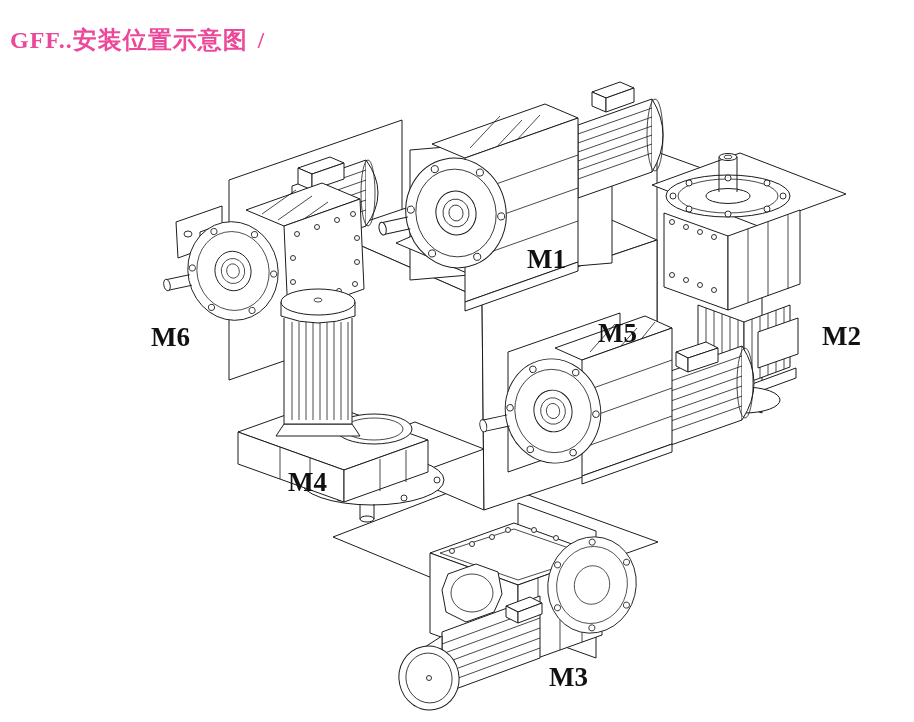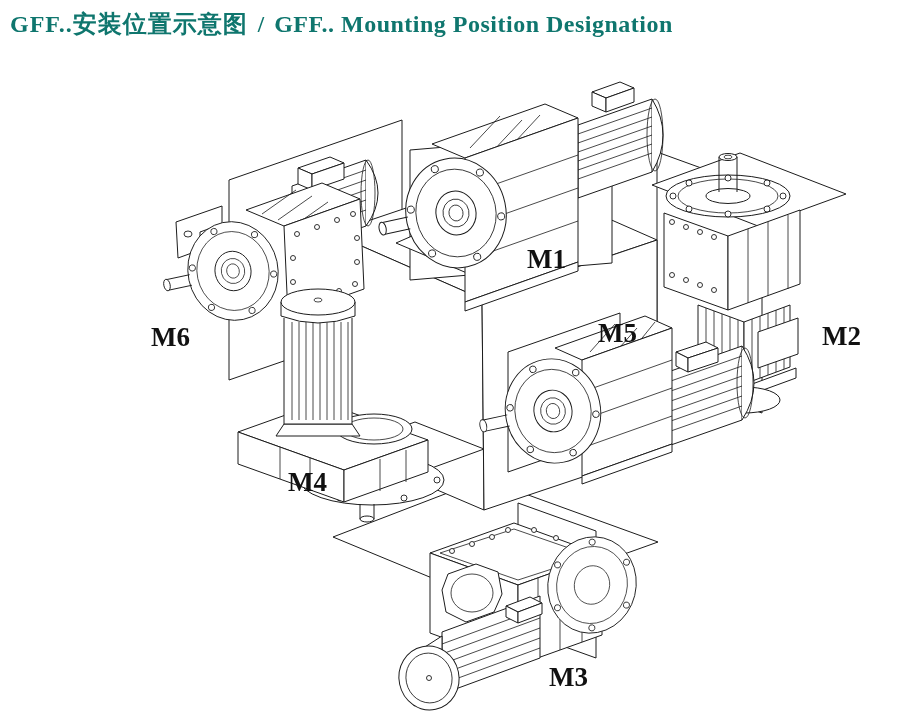--- a/index.html
+++ b/index.html
@@ -1,38 +1,37 @@
 <!DOCTYPE html>
 <html><head>
 <meta charset="utf-8">
 <style>
   html,body{margin:0;padding:0;background:#fff;}
   .stage{position:relative;width:914px;height:722px;background:#ffffff;overflow:hidden;
          font-family:"Liberation Serif","DejaVu Serif",serif;}
-  .title{position:absolute;left:10px;top:8px;display:flex;align-items:baseline;gap:10px;
-         font-weight:bold;color:#0f766e;}
+  .title{position:absolute;left:10px;top:24px;display:flex;align-items:baseline;gap:10px;
+         font-weight:bold;color:#ec4899;}
   .title .zh{font-size:24px;font-family:"Liberation Serif","DejaVu Sans",serif;letter-spacing:1px;}
   .title .sep{font-size:23px;}
   .title .en{font-size:24px;letter-spacing:0.5px;}
   svg{position:absolute;left:0;top:0;}
   .s{stroke:#1c1c1c;stroke-width:1;fill:none;}
   .w{stroke:#1c1c1c;stroke-width:1;fill:#ffffff;}
   .t{stroke:#1c1c1c;stroke-width:0.8;fill:none;}
   .b{stroke:#1c1c1c;stroke-width:0.9;fill:#ffffff;}
   .lbl{font-family:"Liberation Serif","DejaVu Serif",serif;font-weight:bold;font-size:27px;fill:#111;}
 </style>
 </head>
 <body>
 
 <div class="stage">
 
   <h1 class="title" style="margin:0;">
     <span class="zh">GFF..安装位置示意图</span>
     <span class="sep">/</span>
-    <span class="en">GFF.. Mounting Position Designation</span>
   </h1>
 
   <svg width="914" height="722" viewBox="0 0 914 722">
 
     <defs>
       <g id="flangeT">
         <ellipse class="w" cx="0" cy="0" rx="50" ry="55"></ellipse>
         <ellipse class="t" cx="0" cy="0" rx="40" ry="44"></ellipse>
         <circle class="b" cx="43.5" cy="12.7" r="3.5"></circle>
         <circle class="b" cx="11.6" cy="47.3" r="3.5"></circle>

